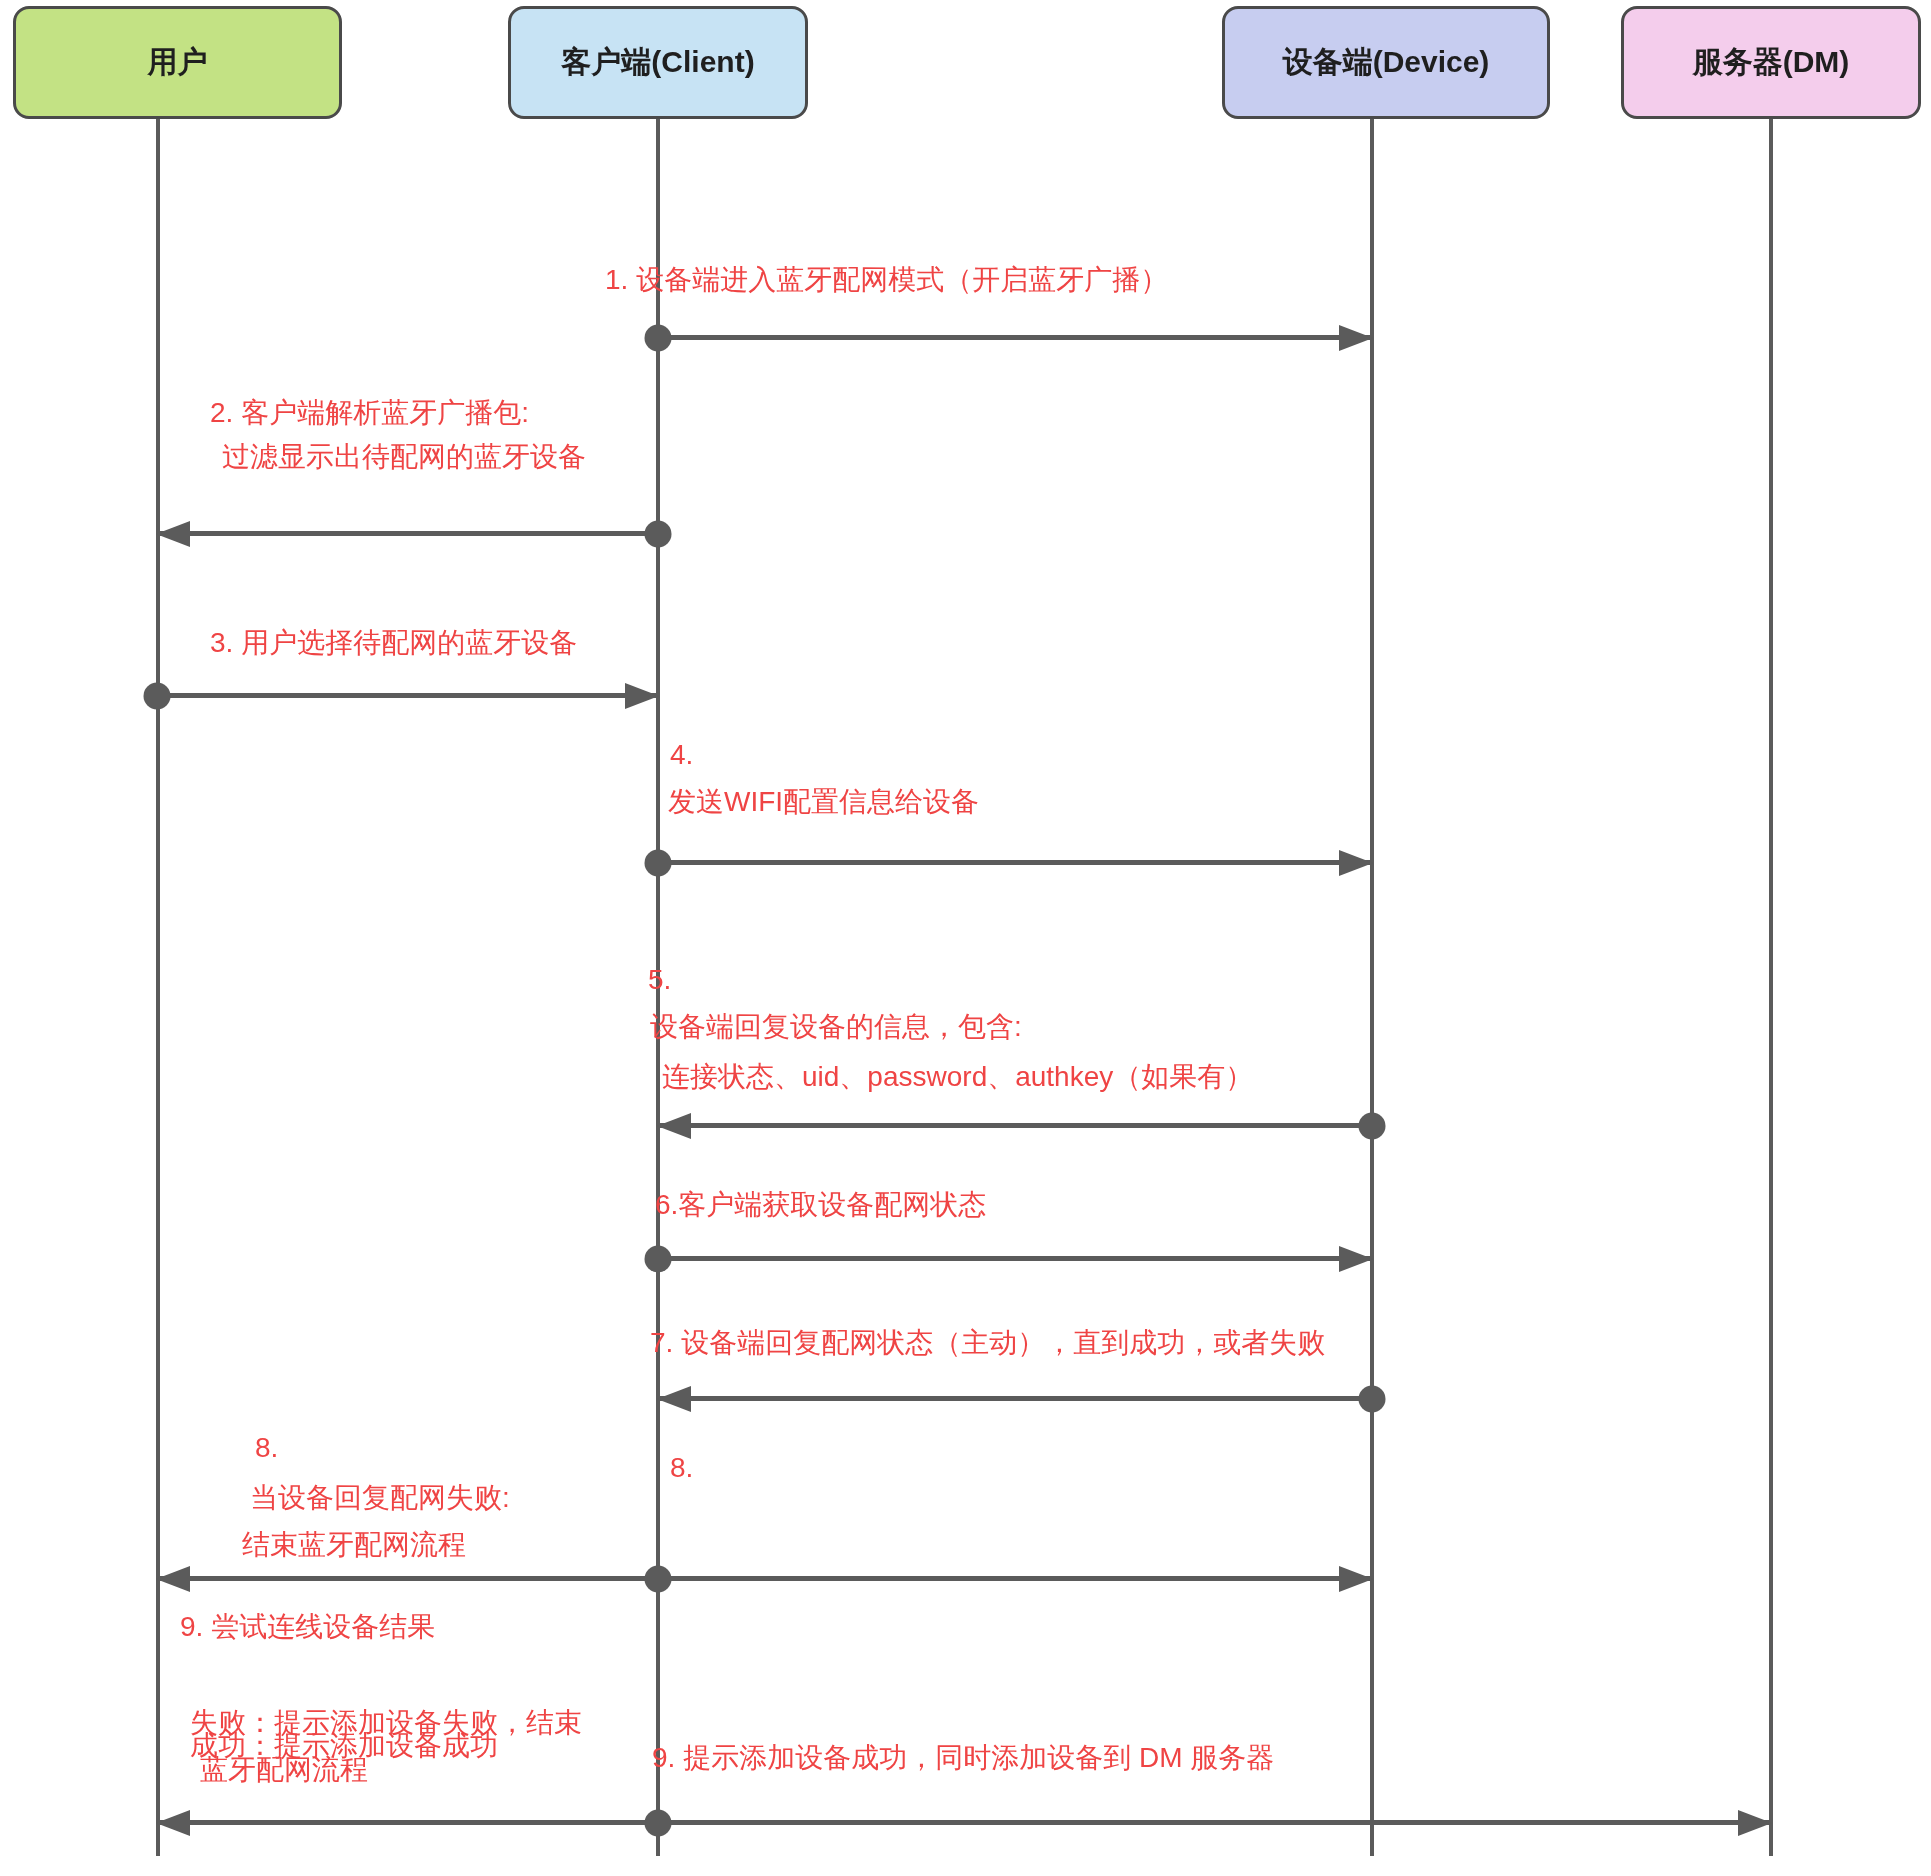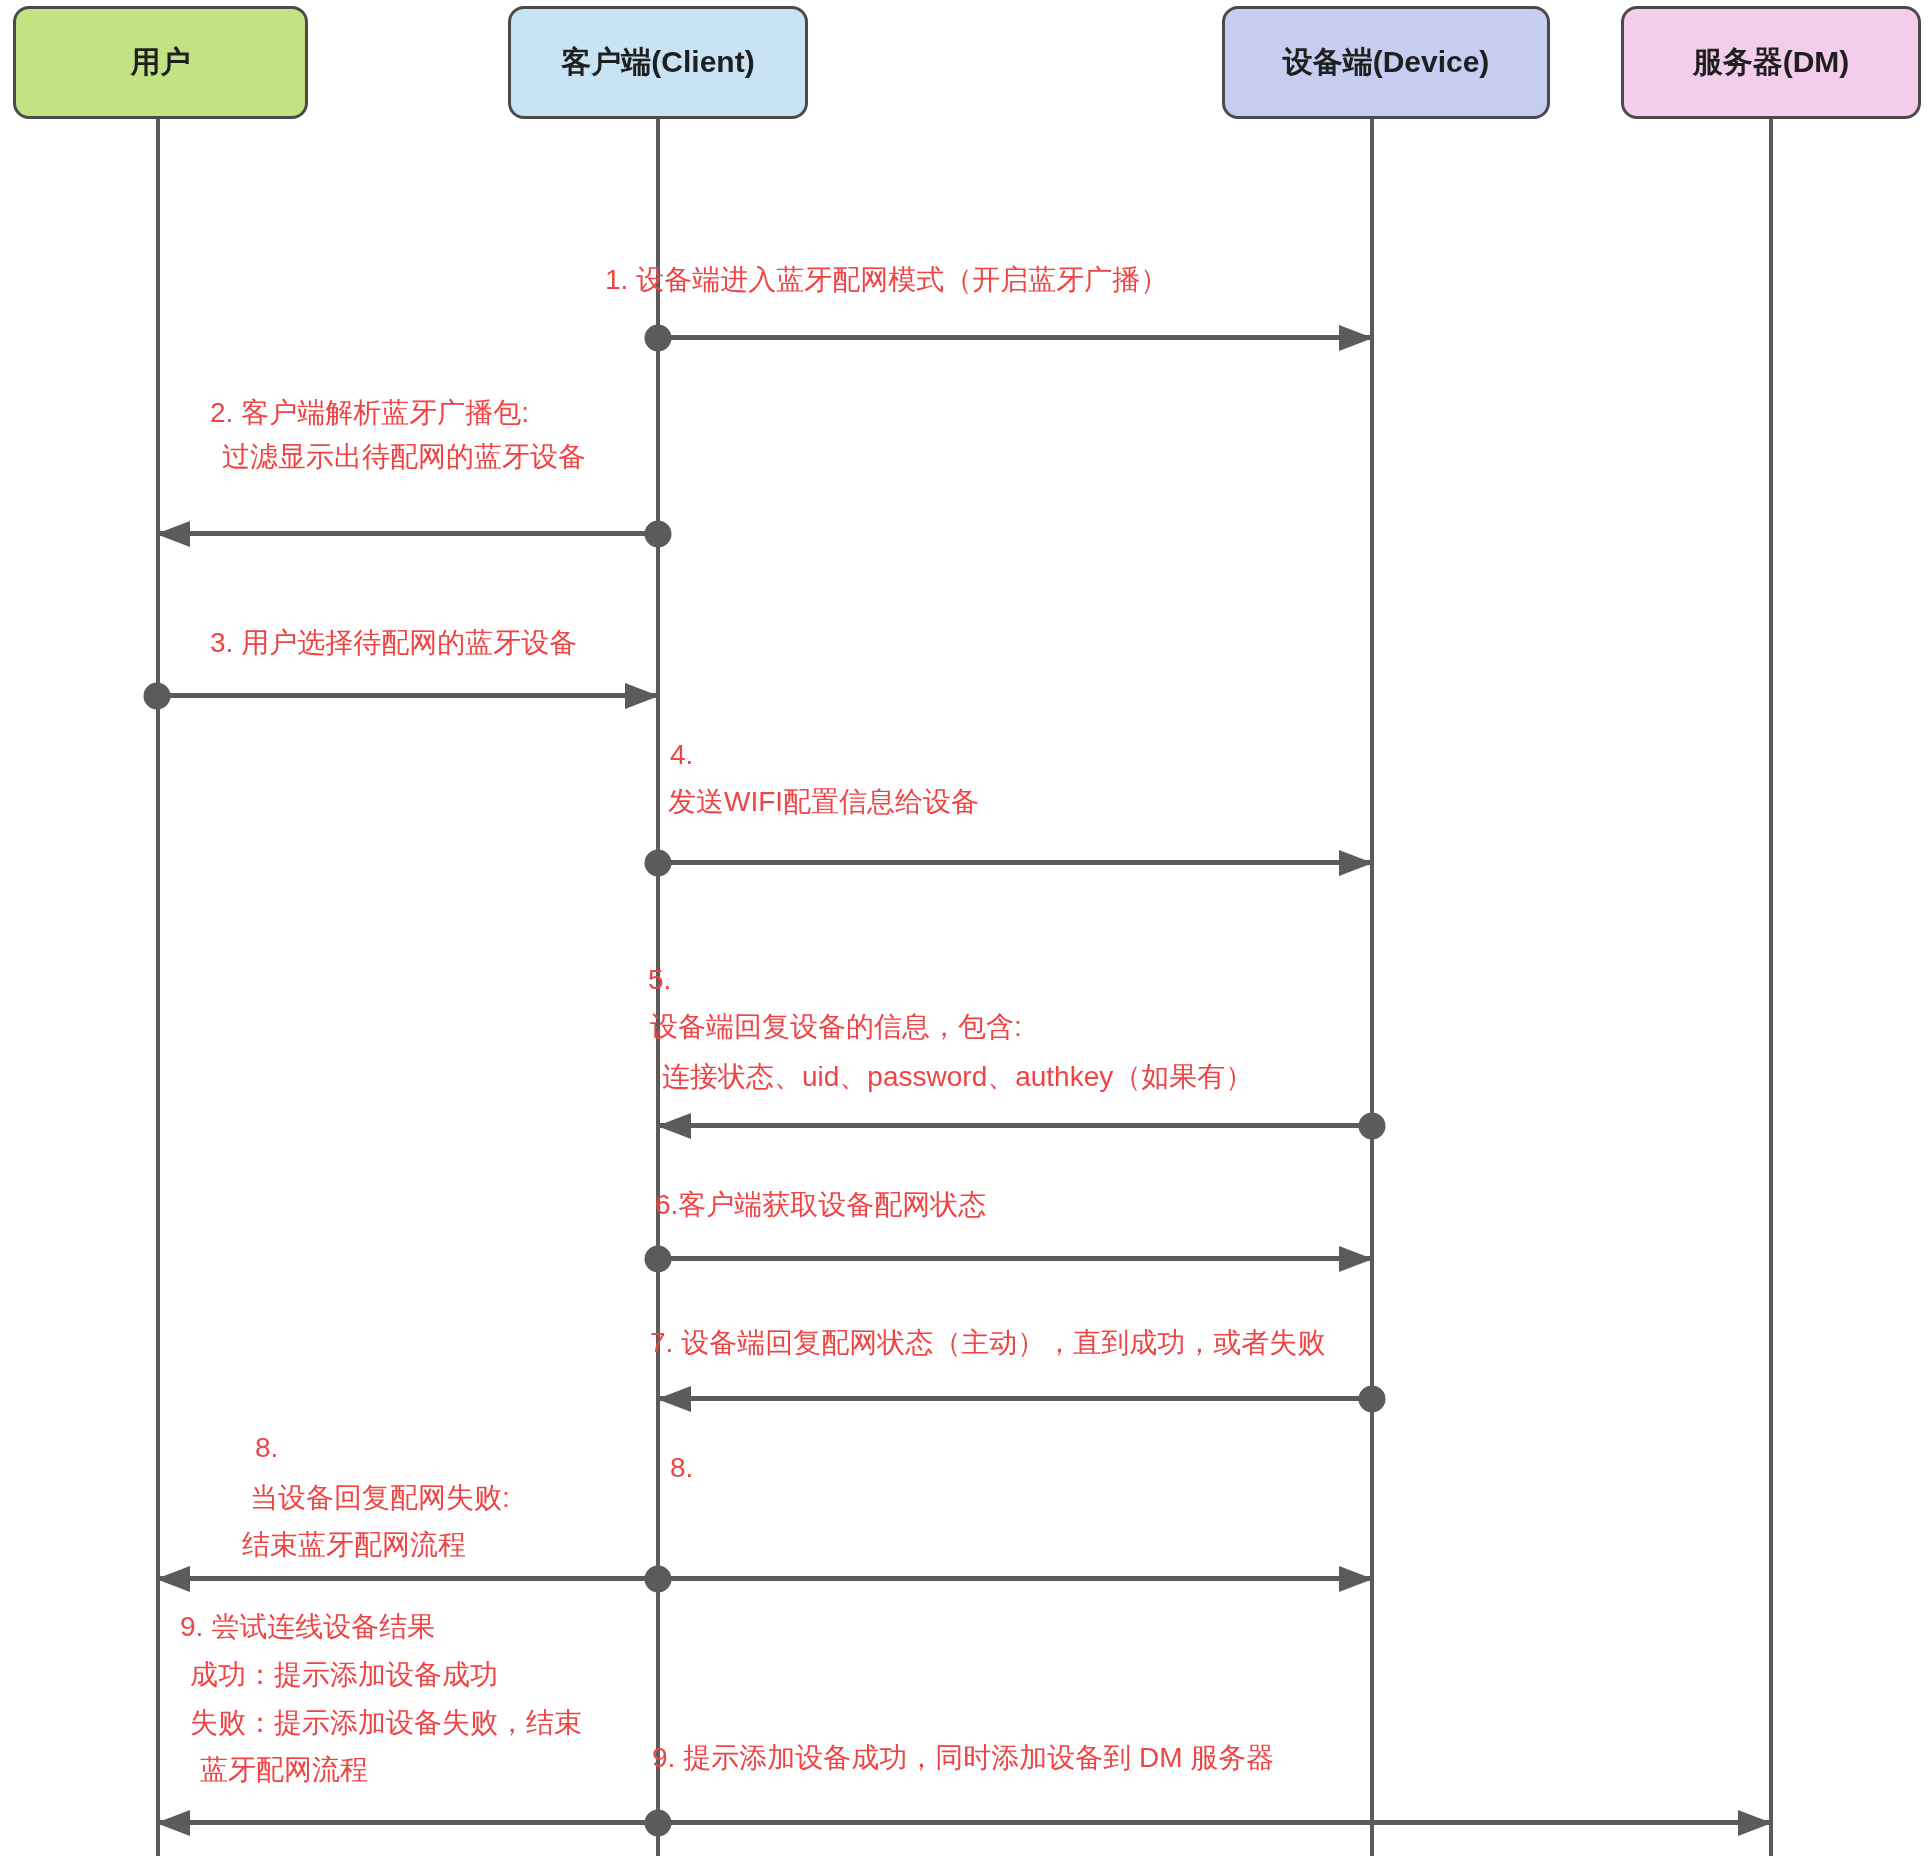--- a/index.html
+++ b/index.html
@@ -81,21 +81,21 @@
     line-height: 34px;
     color: #ef4444;
     white-space: nowrap;
   }
 </style>
 </head>
 <body>
 
 <div class="canvas">
 
-  <div class="actor" style="left: 13px; width: 295px; background: rgb(195, 226, 132); font-family: Liberation Serif, serif;">
+  <div class="actor" style="left: 13px; width: 329px; background: rgb(195, 226, 132); font-family: Liberation Serif, serif;">
     <span class="actor-label">用户</span>
   </div>
   <div class="actor" style="left: 508px; width: 300px; background: rgb(199, 227, 244);">
     <span class="actor-label">客户端(Client)</span>
   </div>
   <div class="actor" style="left: 1222px; width: 328px; background: rgb(199, 205, 240);">
     <span class="actor-label">设备端(Device)</span>
   </div>
   <div class="actor" style="left: 1621px; width: 300px; background: rgb(244, 205, 236);">
     <span class="actor-label">服务器(DM)</span>
@@ -156,21 +156,21 @@
   <div class="lbl" style="left:250px; top:1481px;">当设备回复配网失败:</div>
   <div class="lbl" style="left:242px; top:1528px;">结束蓝牙配网流程</div>
   <div class="lbl" style="left:670px; top:1451px;">8.</div>
   <div class="arrow" style="left:157px; top:1576px; width:1215px;">
     <span class="head head-l"></span>
     <span class="dot" style="left:501px;"></span>
     <span class="head head-r"></span>
   </div>
 
   <div class="lbl" style="left:180px; top:1610px;">9. 尝试连线设备结果</div>
-  <div class="lbl" style="left:190px; top:1658px;">成功：提示添加设备成功</div>
+  <div class="lbl" style="left:190px; top:1729px;">成功：提示添加设备成功</div>
   <div class="lbl" style="left:190px; top:1706px;">失败：提示添加设备失败，结束</div>
   <div class="lbl" style="left:200px; top:1753px;">蓝牙配网流程</div>
   <div class="lbl" style="left:652px; top:1741px;">9. 提示添加设备成功，同时添加设备到 DM 服务器</div>
   <div class="arrow" style="left:157px; top:1820px; width:1614px;">
     <span class="head head-l"></span>
     <span class="dot" style="left:501px;"></span>
     <span class="head head-r"></span>
   </div>
 
 </div>

